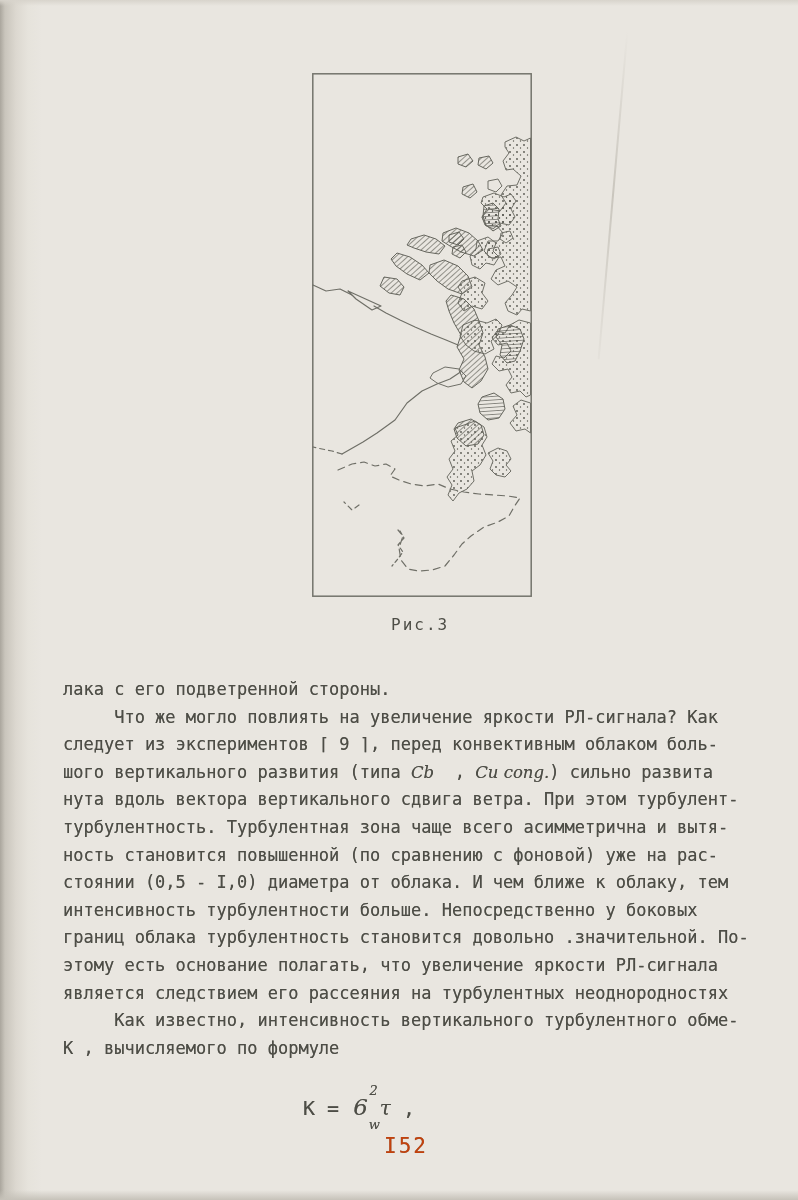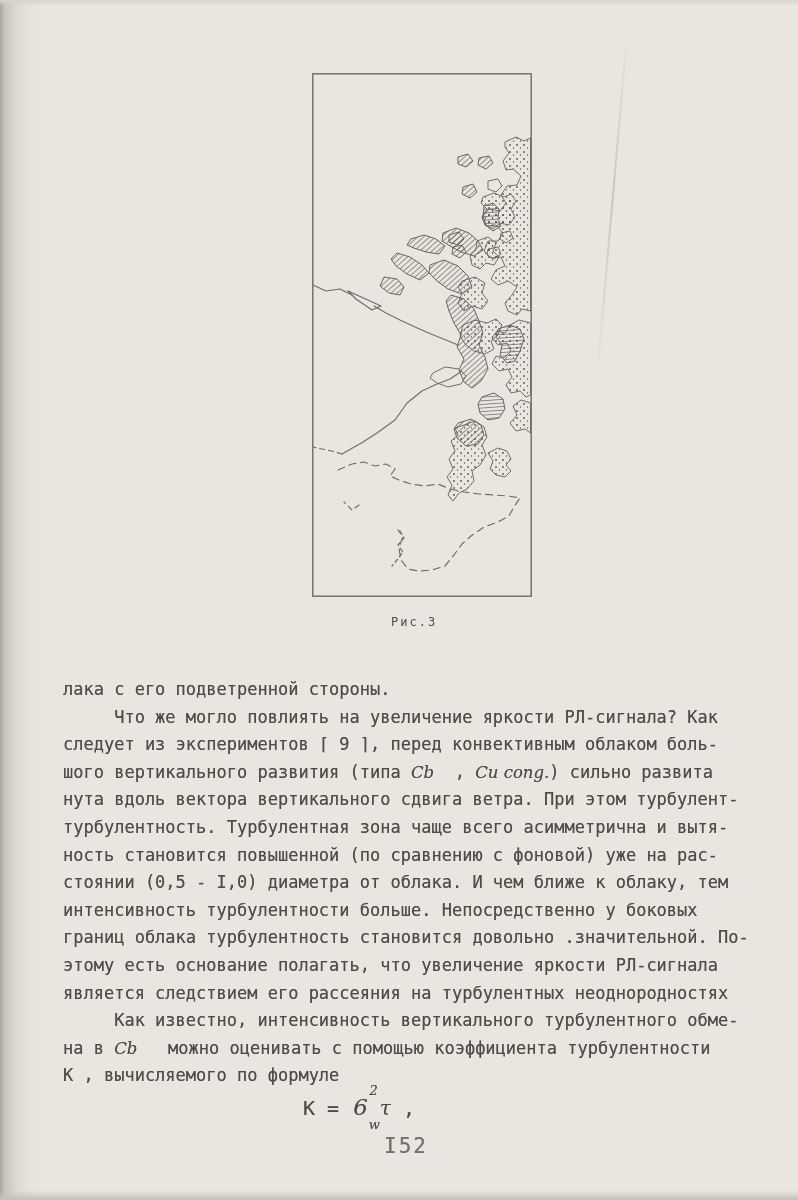--- a/index.html
+++ b/index.html
@@ -13,35 +13,35 @@
     background:linear-gradient(90deg,#aaa69d 0,#c9c5bc 5px,#dcd8d0 16px,#e6e3dc 28px,rgba(233,230,224,0) 42px);}
   #edge-bottom{position:absolute;left:0;bottom:0;width:798px;height:10px;
     background:linear-gradient(0deg,#c6c2b9 0,rgba(233,230,224,0) 10px);}
   #edge-top{position:absolute;left:0;top:0;width:798px;height:6px;
     background:linear-gradient(180deg,#d8d4cc 0,rgba(233,230,224,0) 6px);}
   #crease{position:absolute;left:612px;top:30px;width:2px;height:330px;
     background:linear-gradient(180deg,rgba(150,145,133,.0),rgba(150,145,133,.38),rgba(150,145,133,.05));
     transform:rotate(5deg);}
   
   #figure{position:absolute;left:312px;top:73px;width:220px;height:524px;}
-  #caption{position:absolute;left:391px;top:615px;font-size:12px;letter-spacing:2px;color:#4d4d46;}
+  #caption{position:absolute;left:391px;top:615px;font-size:16px;letter-spacing:2px;color:#4d4d46;}
   
   #body-text{position:absolute;left:63px;top:676px;width:700px;color:#4d4d46;
     font-size:17px;line-height:27.6px;}
   .tline{white-space:pre;height:27.6px;text-shadow:0 0 .6px rgba(77,77,70,.65);}
   .hand{font-family:"DejaVu Serif", serif;font-style:italic;font-size:16.5px;margin-top:20px;}
   
   #formula{position:absolute;left:303px;top:1094px;color:#4d4d46;font-size:20px;
     text-shadow:0 0 .6px rgba(77,77,70,.6);white-space:pre;}
   #formula .sig-wrap{position:relative;display:inline-block;padding:0 12px 0 2px;}
   .sig{font-family:"DejaVu Serif",serif;font-style:italic;font-size:23px;}
   .sig-sup{position:absolute;right:2px;top:-11px;font-size:13px;font-family:"DejaVu Serif",serif;font-style:italic;}
   .sig-sub{position:absolute;right:0px;bottom:-12px;font-size:13px;font-family:"DejaVu Serif",serif;font-style:italic;}
   .tau{font-family:"DejaVu Serif",serif;font-style:italic;font-size:20px;}
-  #page-number{position:absolute;left:384px;top:1134px;font-size:21px;letter-spacing:2px;color:#737373;
+  #page-number{position:absolute;left:384px;top:1134px;font-size:21px;letter-spacing:2px;color:#c2410c;
     text-shadow:0 0 .6px rgba(77,77,70,.6);}
 </style>
 </head>
 <body>
 
 <div id="page">
   <div id="edge-left"></div>
   <div id="edge-top"></div>
   <div id="edge-bottom"></div>
   <div id="crease"></div>
@@ -126,20 +126,19 @@
       <div class="tline"><span>шого вертикального развития (типа </span><span class="hand">Cb</span><span>  , </span><span class="hand">Cu cong.</span><span>) сильно развита</span></div>
       <div class="tline"><span>нута вдоль вектора вертикального сдвига ветра. При этом турбулент-</span></div>
       <div class="tline"><span>турбулентность. Турбулентная зона чаще всего асимметрична и вытя-</span></div>
       <div class="tline"><span>ность становится повышенной (по сравнению с фоновой) уже на рас-</span></div>
       <div class="tline"><span>стоянии (0,5 - I,0) диаметра от облака. И чем ближе к облаку, тем</span></div>
       <div class="tline"><span>интенсивность турбулентности больше. Непосредственно у боковых</span></div>
       <div class="tline"><span>границ облака турбулентность становится довольно .значительной. По-</span></div>
       <div class="tline"><span>этому есть основание полагать, что увеличение яркости РЛ-сигнала</span></div>
       <div class="tline"><span>является следствием его рассеяния на турбулентных неоднородностях</span></div>
       <div class="tline"><span>     Как известно, интенсивность вертикального турбулентного обме-</span></div>
-      <div class="tline"><span>на в </span><span class="hand">Cb</span><span>   можно оценивать с помощью коэффициента турбулентности</span></div>
       <div class="tline"><span>К , вычисляемого по формуле</span></div>
     </div>
 
   <div id="formula"><span>К</span><span> = </span><span class="sig-wrap"><span class="sig">6</span><span class="sig-sup">2</span><span class="sig-sub">w</span></span><span class="tau">τ</span><span> ,</span></div>
 
   <div id="page-number">I52</div>
 </div>
 
 </body></html>

